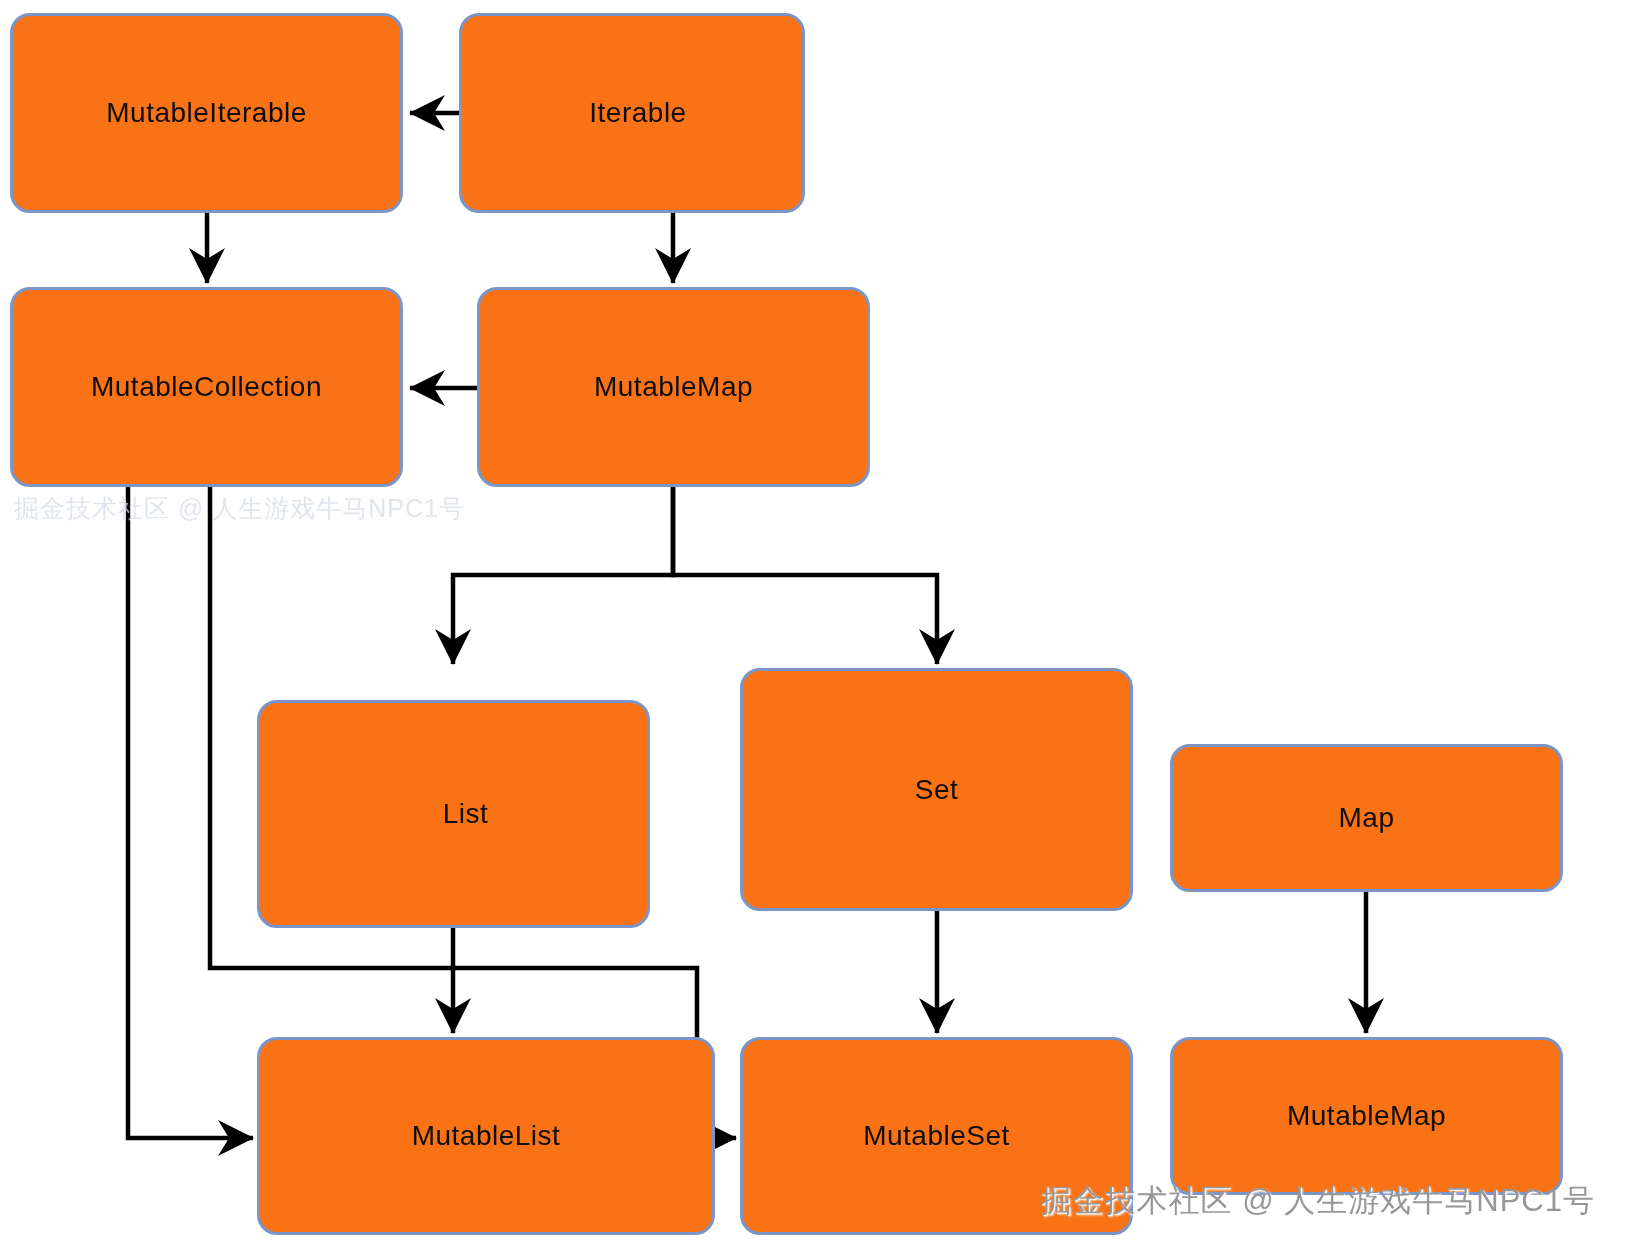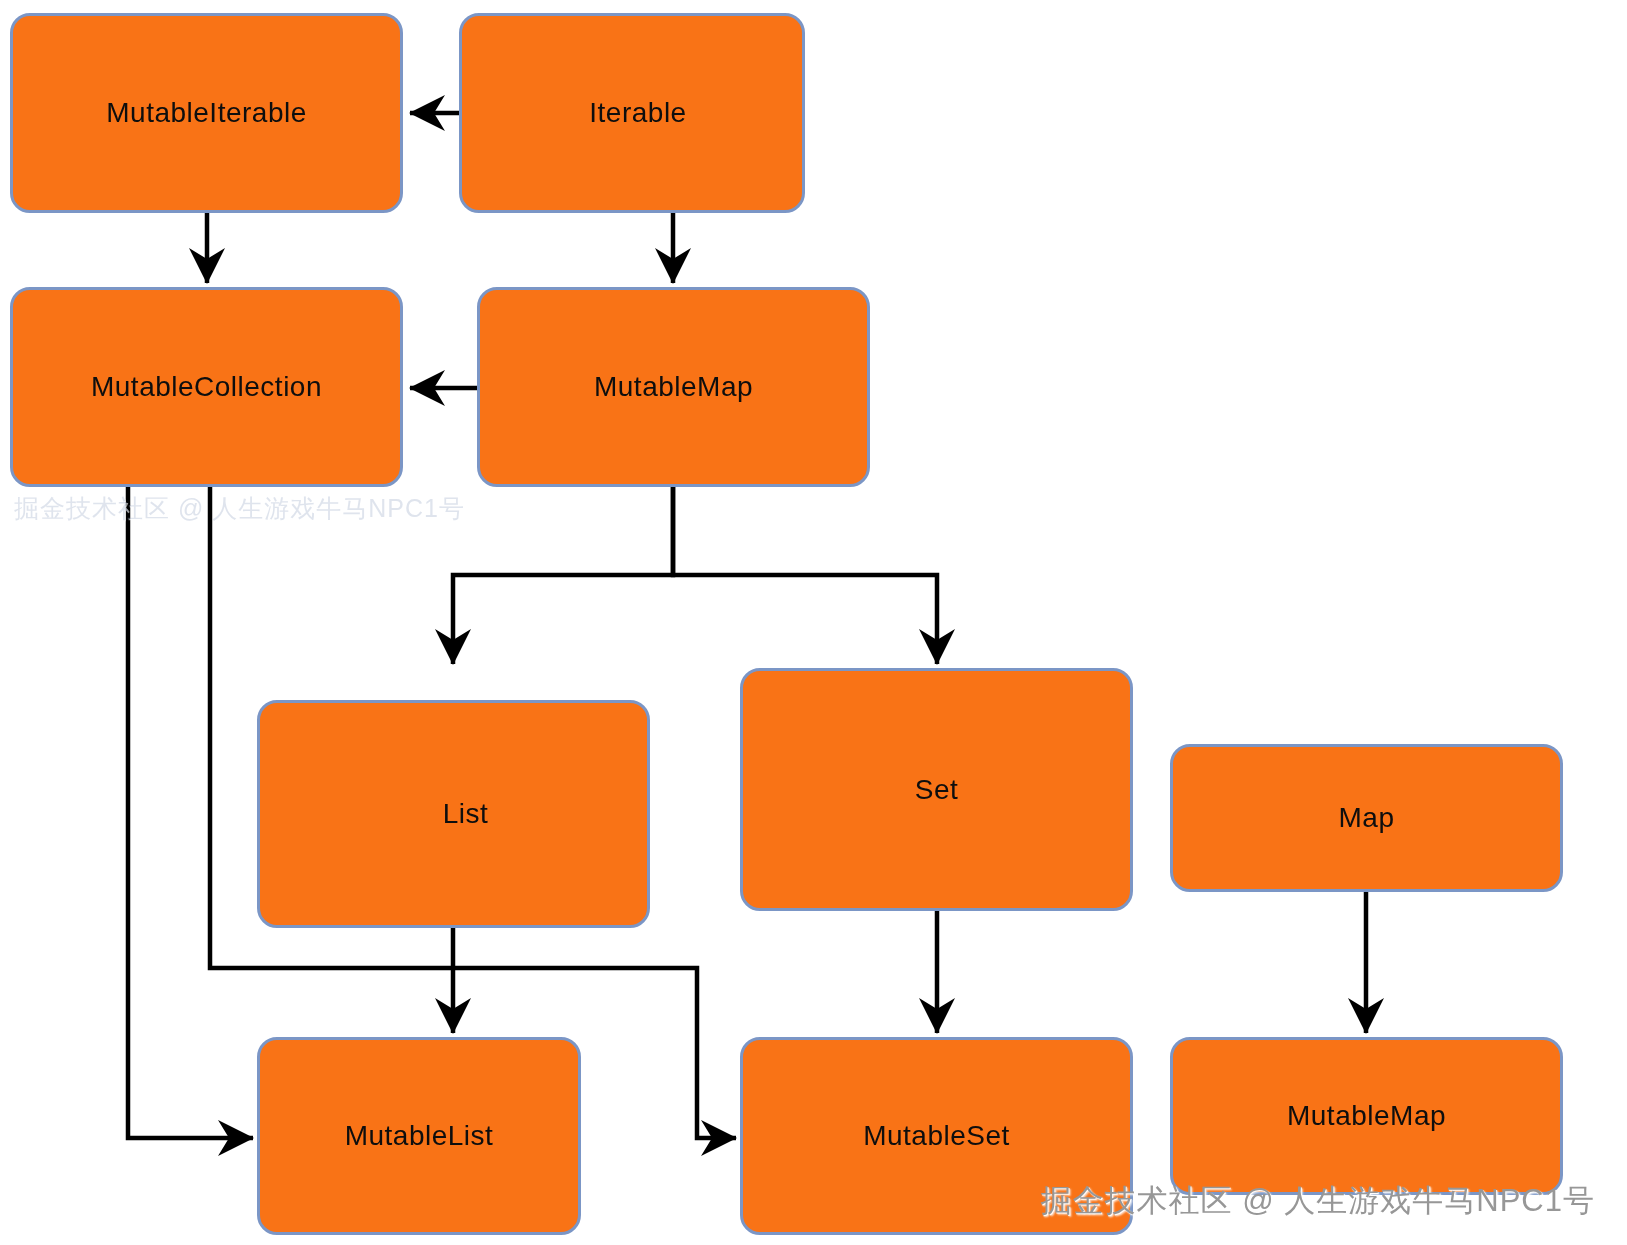--- a/index.html
+++ b/index.html
@@ -39,21 +39,21 @@
     white-space: nowrap;
   }
   
   #n-mutable-iterable  { left: 10px;   top: 13px;   width: 393px; height: 200px; }
   #n-iterable          { left: 459px;  top: 13px;   width: 346px; height: 200px; padding-left: 12px; }
   #n-mutable-collection{ left: 10px;   top: 287px;  width: 393px; height: 200px; justify-content: center; }
   #n-collection        { left: 477px;  top: 287px;  width: 393px; height: 200px; }
   #n-list              { left: 257px;  top: 700px;  width: 393px; height: 228px; padding-left: 24px; }
   #n-set               { left: 740px;  top: 668px;  width: 393px; height: 243px; }
   #n-map               { left: 1170px; top: 704px;  width: 393px; height: 148px; margin-top: 40px; }
-  #n-mutable-list      { left: 257px;  top: 1037px; width: 324px; height: 198px; }
+  #n-mutable-list      { left: 257px;  top: 1037px; width: 458px; height: 198px; }
   #n-mutable-set       { left: 740px;  top: 1037px; width: 393px; height: 198px; }
   #n-mutable-map       { left: 1170px; top: 1037px; width: 393px; height: 158px; }
 
   .edge {
     fill: none;
     stroke: #000000;
     stroke-width: 4.5px;
   }
   .watermark {
     position: absolute;

